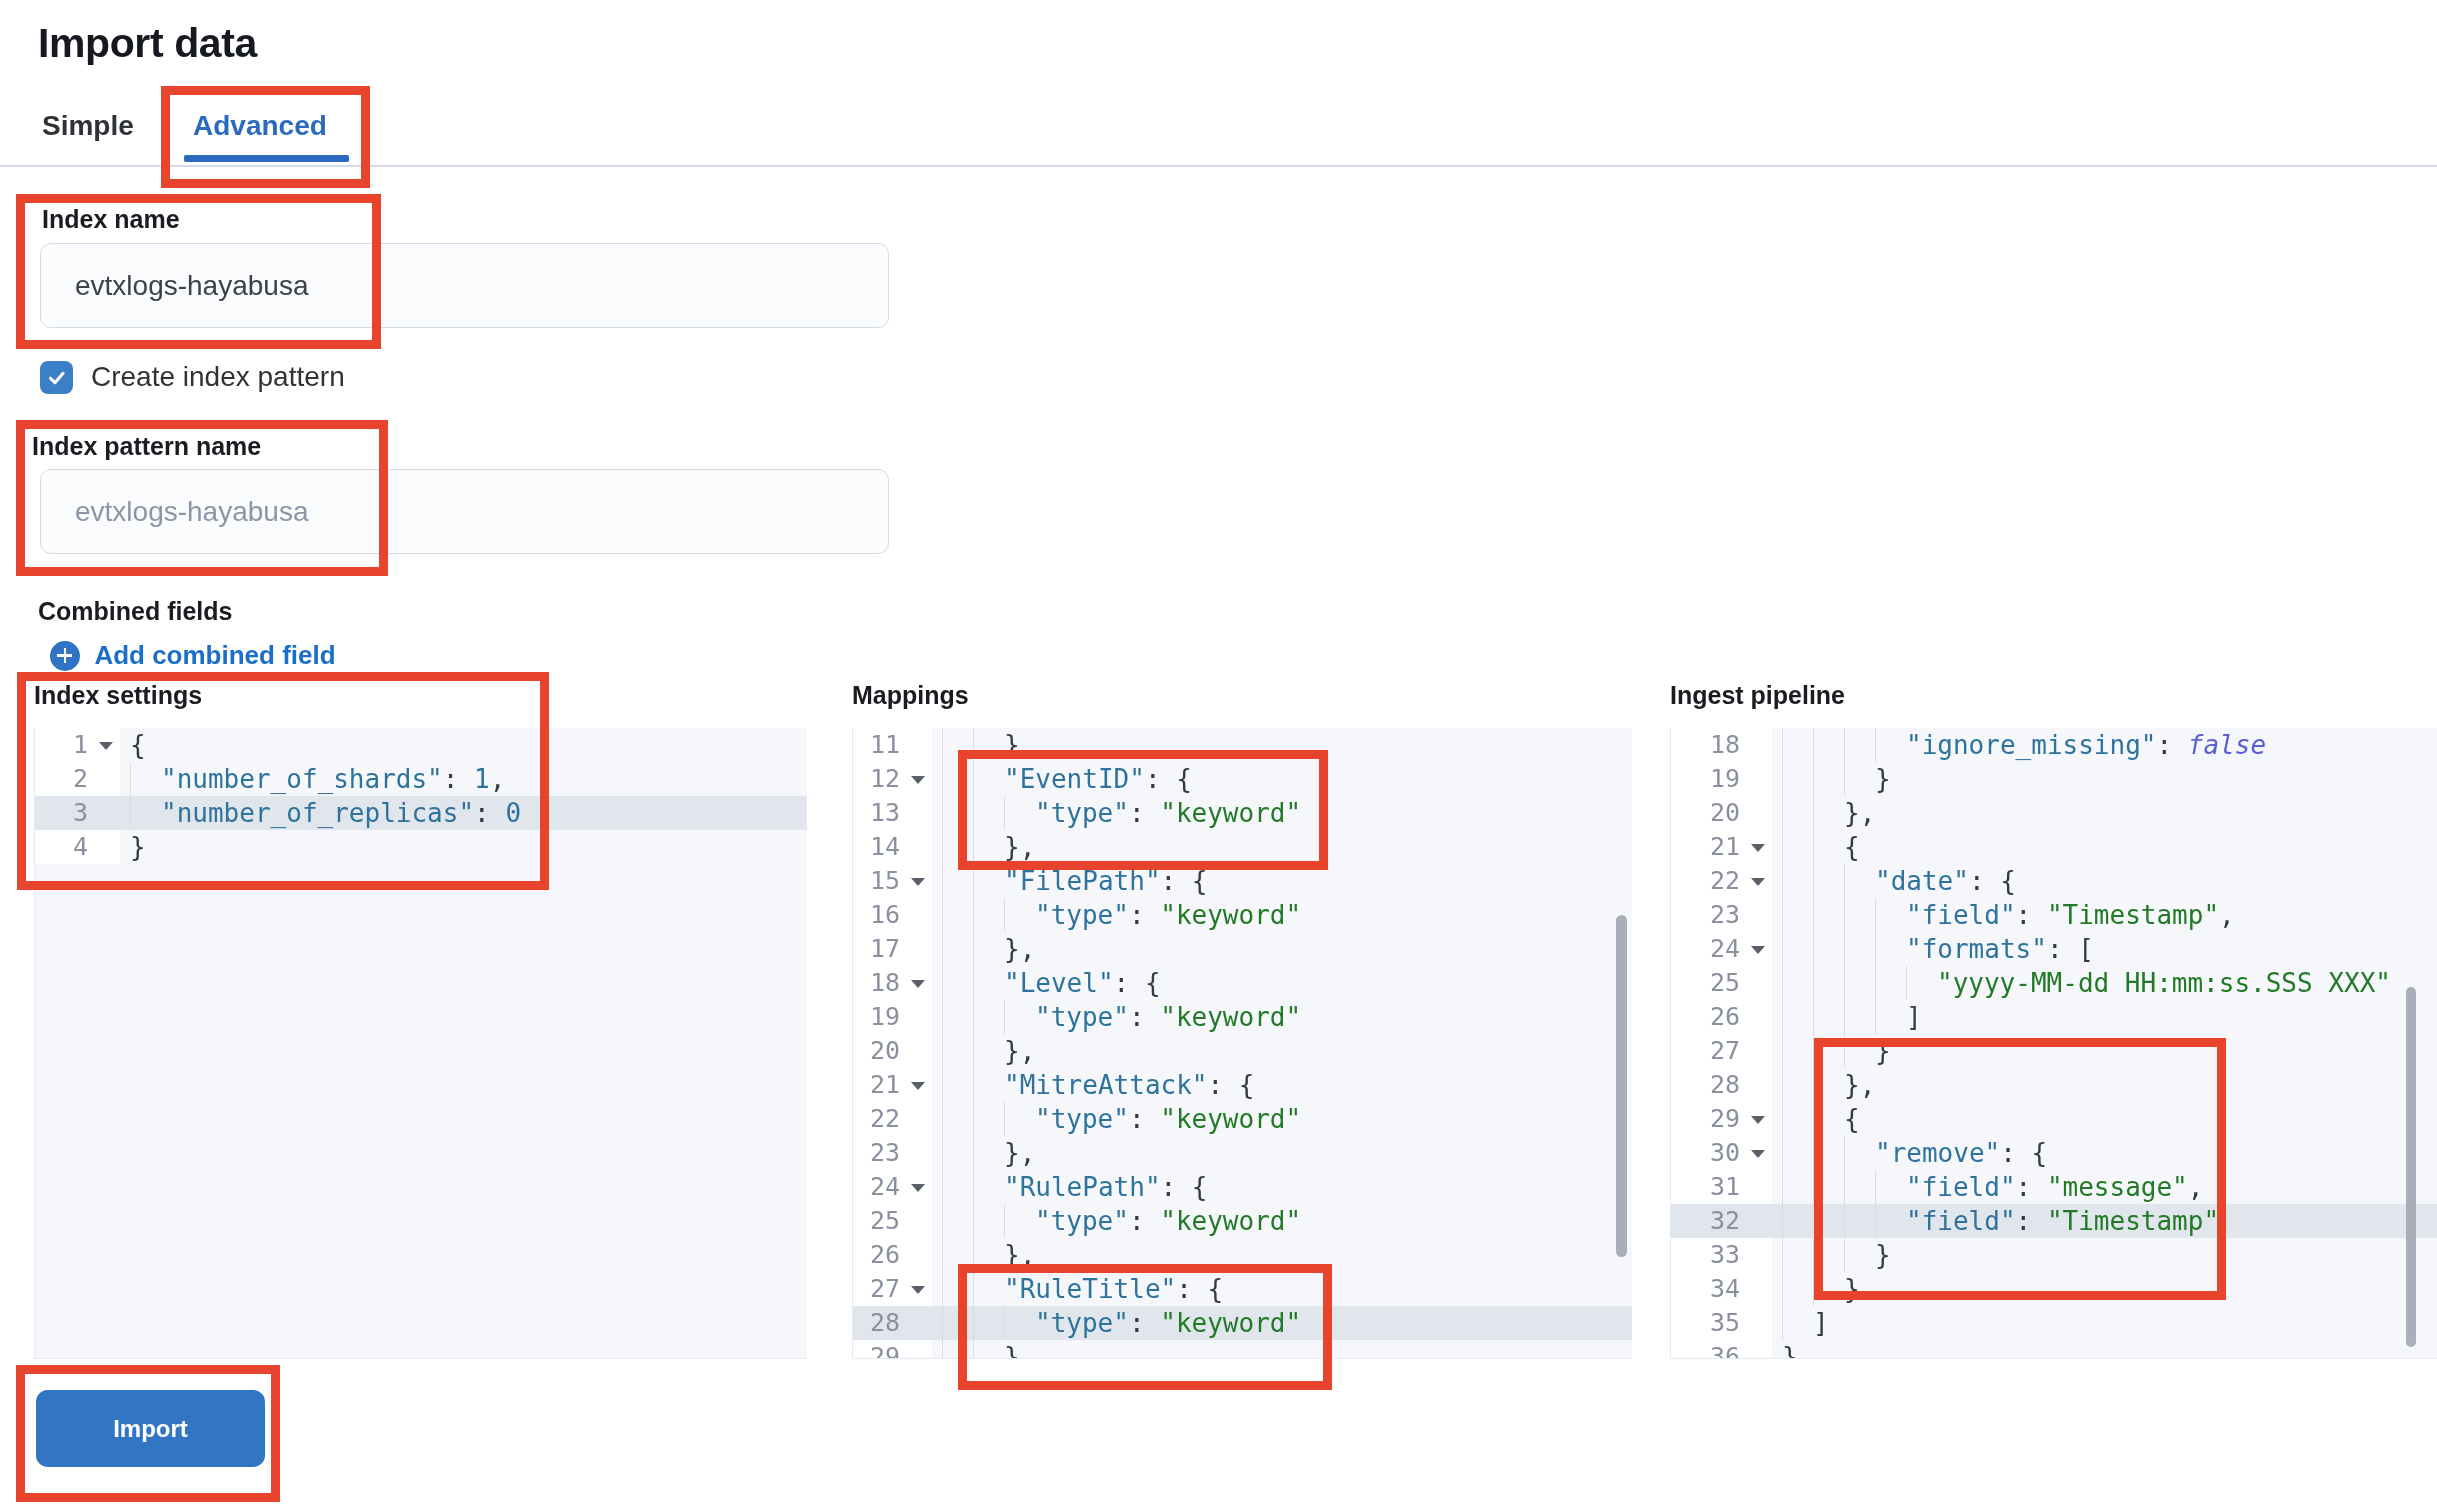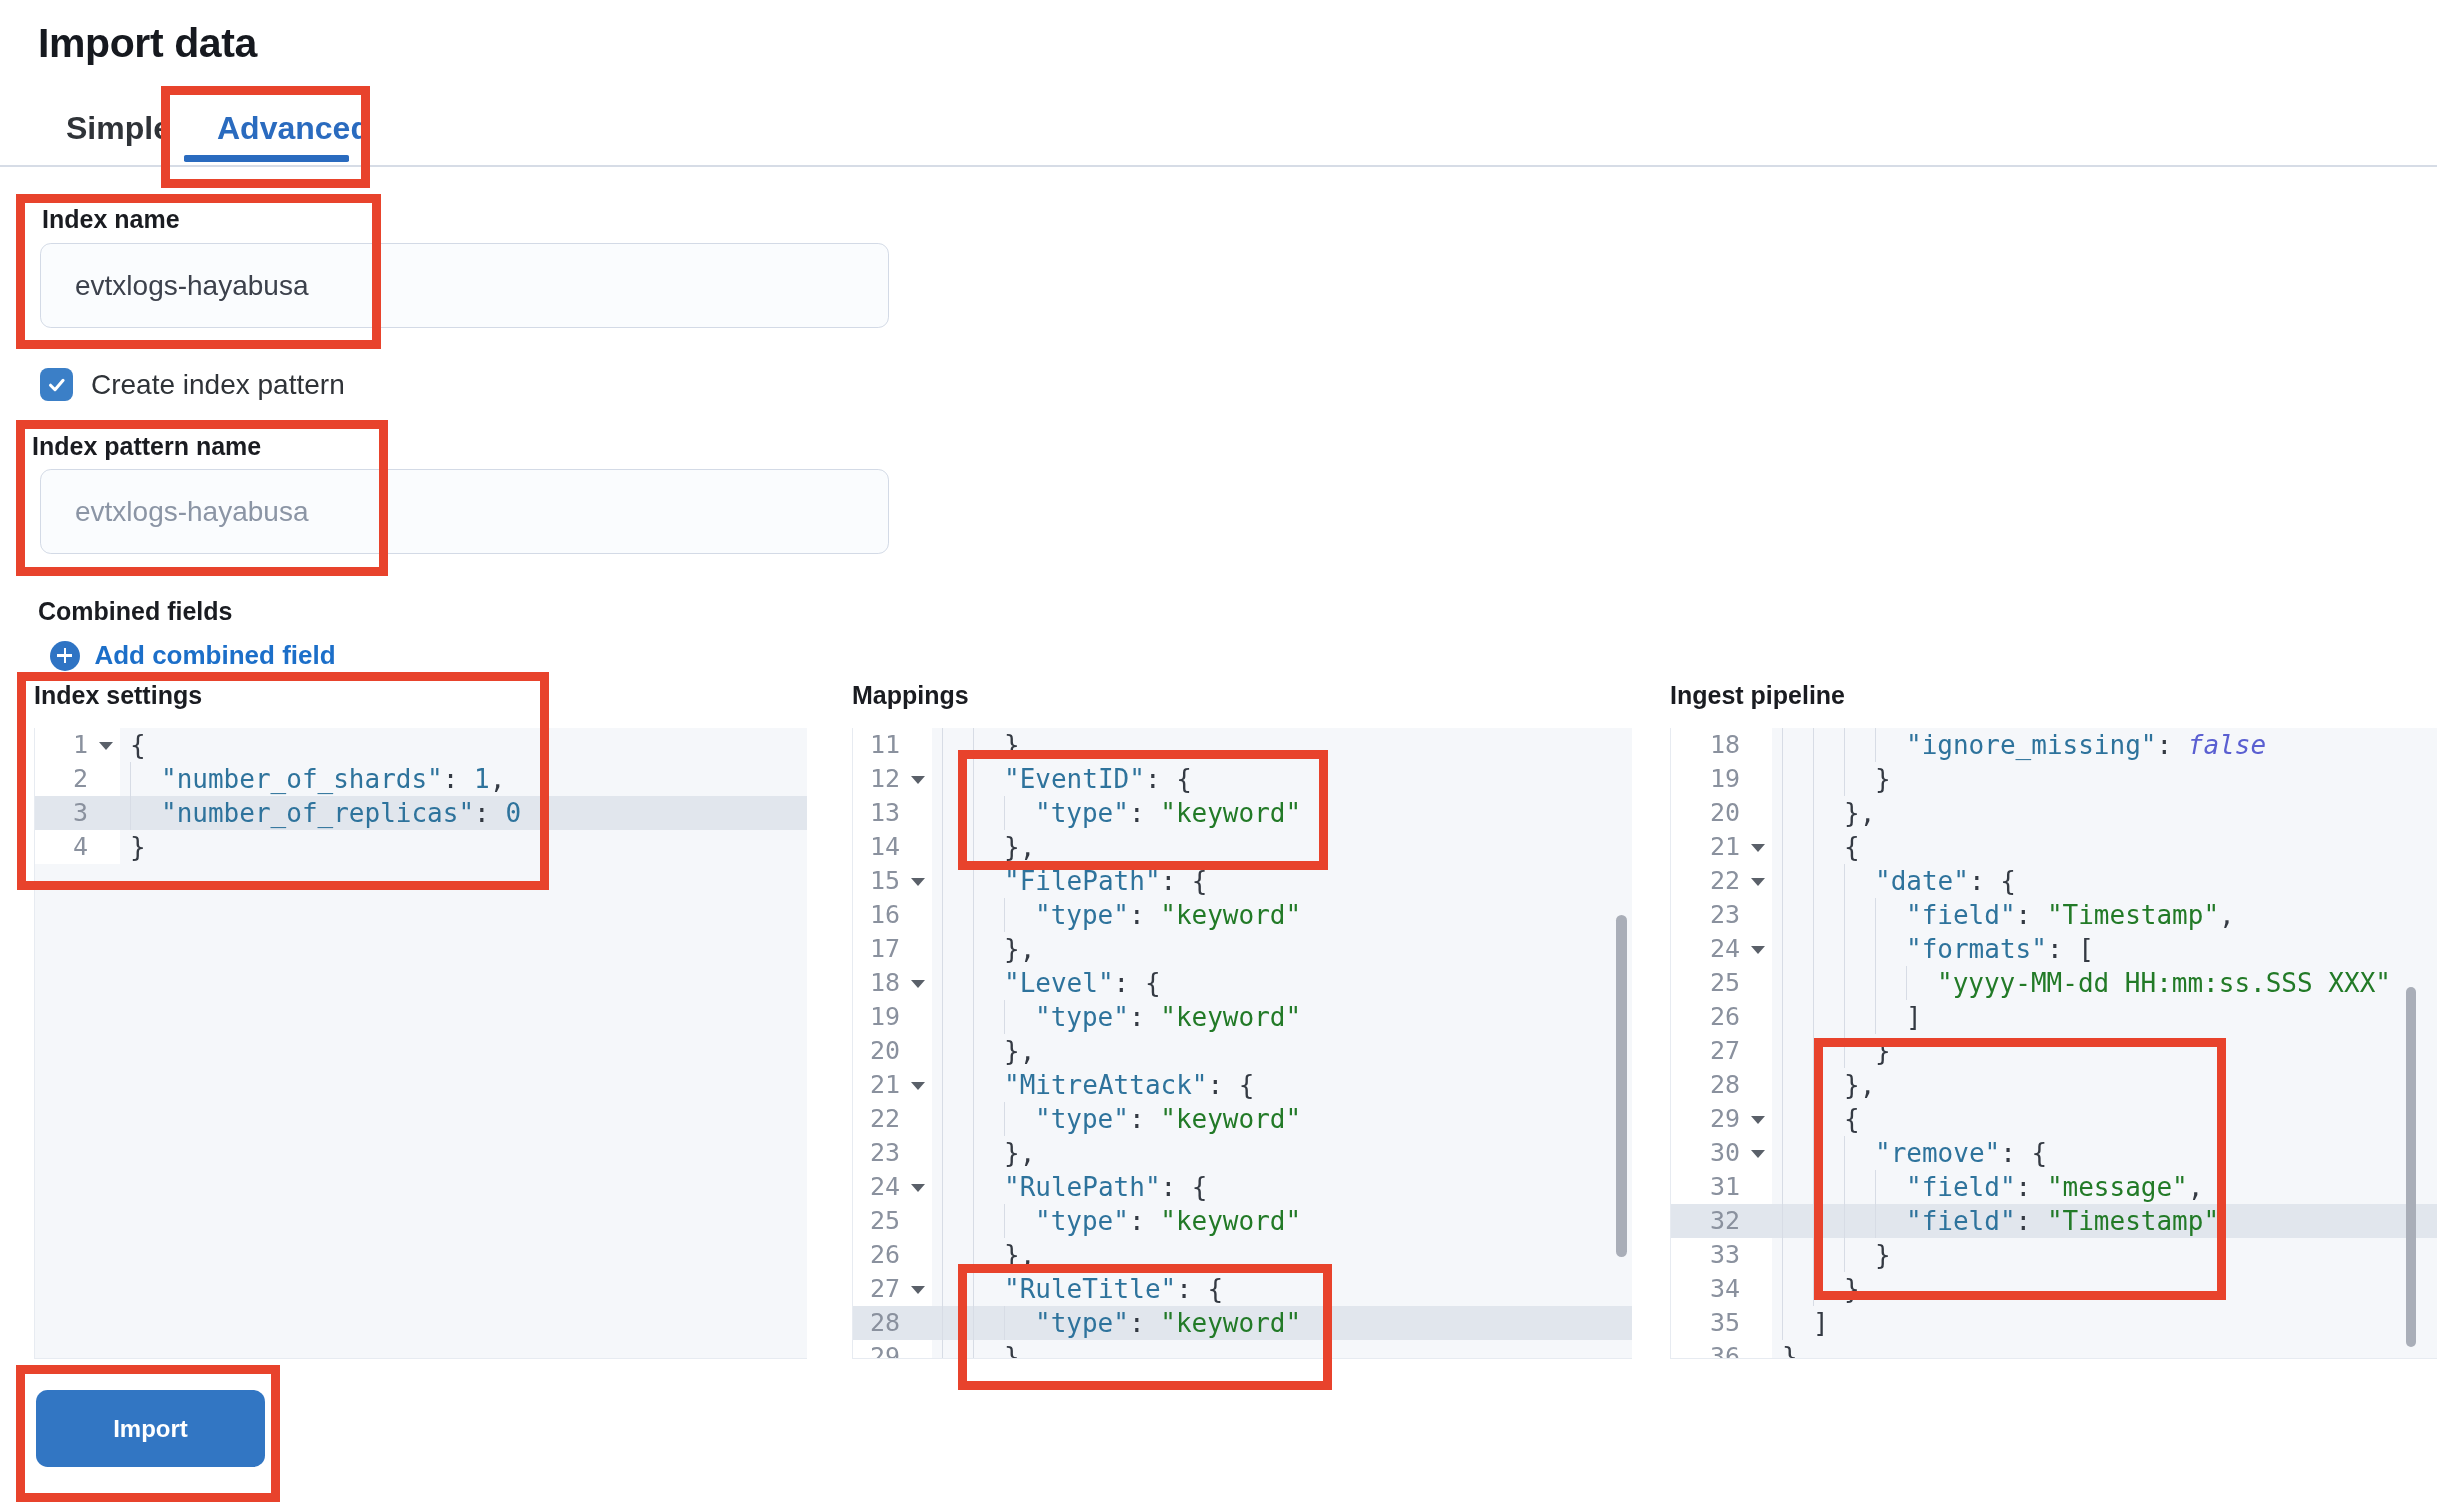--- a/index.html
+++ b/index.html
@@ -3,21 +3,21 @@
 <meta charset="utf-8">
 <style>
   * { margin:0; padding:0; box-sizing:border-box; }
   html,body { background:#ffffff; }
   body {
     width:2438px; height:1508px; position:relative; overflow:hidden;
     font-family:"Liberation Sans", sans-serif; color:#343741;
   }
   
   .page-title { position:absolute; left:38px; top:20px; font-size:41px; font-weight:800; color:#16191f; letter-spacing:-0.4px; }
-  .tab { position:absolute; top:110px; font-size:32px; font-weight:700; cursor:pointer;margin-left:24px; }
+  .tab { position:absolute; top:110px; font-size:28px; font-weight:700; cursor:pointer; }
   .tab-simple { left:42px; color:#2f3338; }
   .tab-advanced { left:193px; color:#2a6bbf; }
   .tab-underline { position:absolute; left:184px; top:155px; width:165px; height:7.2px; background:#2a6bbf; border-radius:1.8px; }
   .header-divider { position:absolute; left:0; top:165px; width:2438px; height:1.8px; background:#d6dce6; }
 
   
   .field-label { position:absolute; font-size:25px; font-weight:700; color:#1a1c21; }
   .lbl-index-name { left:42px; top:205px;text-align:center; }
   .lbl-index-pattern { left:32px; top:432px; }
   .lbl-combined { left:38px; top:597px; }
@@ -28,21 +28,21 @@
   .text-input {
     position:absolute; left:40px; width:849px; height:85px;
     border:1.8px solid #d3dae6; border-radius:10.8px; background:#fafcfe;
     font-family:"Liberation Sans", sans-serif; font-size:28px; color:#3c414c;
     padding:0 0 0 34px; outline:none;
   }
   .text-input::placeholder { color:#8b95a5; opacity:1; }
   .input-index-name { top:243px; }
   .input-index-pattern { top:469px; }
 
-  .checkbox-row { position:absolute; left:40px; top:361px; height:40px; display:flex; align-items:flex-end; }
+  .checkbox-row { position:absolute; left:40px; top:361px; height:40px; display:flex; align-items:flex-start; }
   .checkbox { width:33px; height:33px; background:#3b7fc7; border-radius:8px; display:flex; align-items:center; justify-content:center; cursor:pointer; }
   .checkbox svg { width:21.6px; height:21.6px; }
   .checkbox-label { margin-left:18px; font-size:28px; color:#2f3338; }
 
   .add-link { position:absolute; left:50px; top:640px; display:flex; align-items:center; cursor:pointer; }
   .plus-icon { width:30px; height:30px; border-radius:50%; background:#2f74c4; position:relative; flex:none; }
   .plus-icon::before, .plus-icon::after { content:""; position:absolute; background:#ffffff; }
   .plus-icon::before { left:7.2px; top:13.5px; width:15.3px; height:2.7px; }
   .plus-icon::after { left:13.5px; top:7.2px; width:2.7px; height:15.3px; }
   .add-link-label { margin-left:14.4px; font-size:26px; font-weight:600; color:#1c6fc9; }

